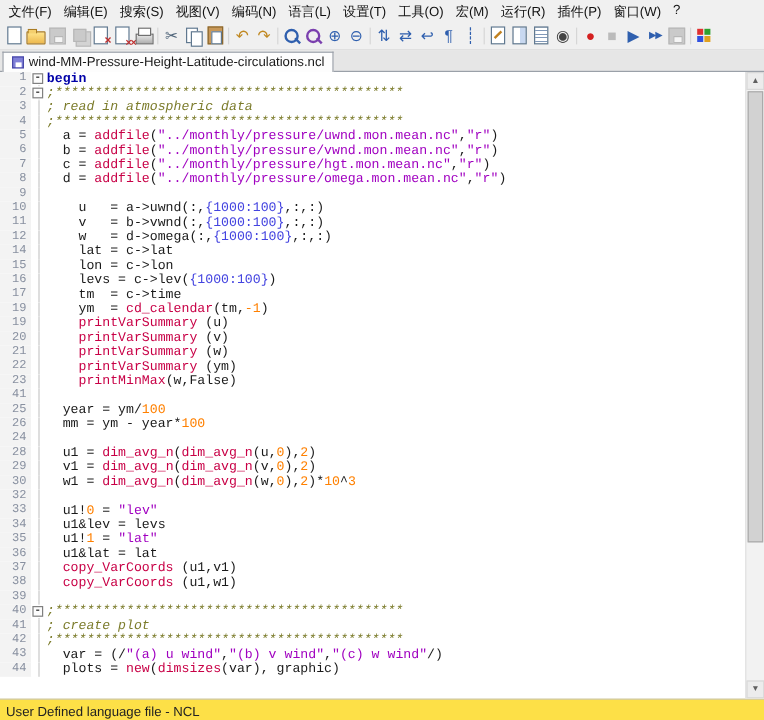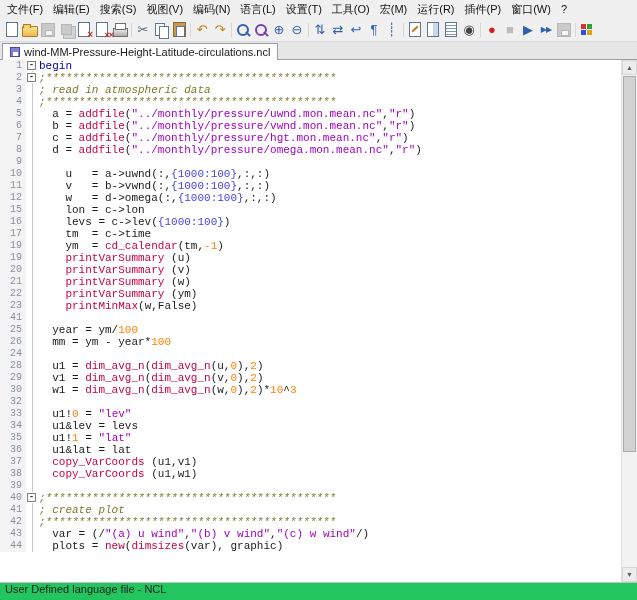--- a/index.html
+++ b/index.html
@@ -55,37 +55,37 @@
   
   .editor{flex:1 1 auto;display:flex;background:#fff;overflow:hidden;position:relative}
   .code-area{flex:1 1 auto;overflow:hidden;font-family:"Liberation Mono","DejaVu Sans Mono",monospace;font-size:11px}
   .ln-row{display:flex;height:12px;line-height:12px}
   .ln-num{flex:0 0 26px;text-align:right;padding-right:4px;color:#8890a0;background:#f3f3f3;font-size:10px;font-family:"Liberation Mono","DejaVu Sans Mono",monospace}
   .ln-fold{flex:0 0 13px;position:relative;background:#fff}
   .foldline{position:absolute;left:6px;top:0;bottom:0;width:1px;background:#c9c9c9}
   .foldline.below{top:11px}
   .foldbox{position:absolute;left:1px;top:1px;width:9px;height:9px;border:1px solid #808080;background:#fcfcfc;font:bold 9px/7px "Liberation Mono",monospace;text-align:center;color:#303030}
   .ln-text{flex:1 1 auto;white-space:pre;font-size:11px;color:#1a1a1a}
-  .tk-k{color:var(--c-k);font-weight:normal}
+  .tk-k{color:var(--c-k);font-weight:bold}
   .tk-c{color:var(--c-c);font-style:italic}
   .tk-f{color:var(--c-f)}
   .tk-s{color:var(--c-s)}
   .tk-n{color:var(--c-n)}
   .tk-r{color:var(--c-r)}
   .tk-p{color:#1a1a1a}
 
   
   .vscroll{flex:0 0 16px;background:#f2f2f2;border-left:1px solid #e0e0e0;position:relative}
   .sb-btn{position:absolute;left:0;right:0;height:15px;display:flex;align-items:center;justify-content:center;font-size:7px;color:#606060;background:#ececec;border:1px solid #d8d8d8}
   .sb-up{top:0}
   .sb-down{bottom:0}
   .sb-thumb{position:absolute;left:1px;right:1px;top:16px;height:72%;background:#d2d2d2;border:1px solid #aaa}
 
   
-  .statusbar{height:18px;flex:0 0 18px;display:flex;align-items:flex-start;background:#22c55e;border-top:1px solid #c4c4c4;font-size:11px;color:#222;padding-left:5px}
+  .statusbar{height:18px;flex:0 0 18px;display:flex;align-items:flex-end;background:#fde047;border-top:1px solid #c4c4c4;font-size:11px;color:#222;padding-left:5px}
 </style>
 </head>
 <body>
 
 <div class="app">
 
   <div class="menubar" id="menubar">
       <span class="menu-item">文件(F)</span>
       <span class="menu-item">编辑(E)</span>
       <span class="menu-item">搜索(S)</span>
@@ -231,20 +231,27 @@
           <span class="ln-text"><span class="tk-p">    v   = b-&gt;vwnd(:,</span><span class="tk-r">{1000:100}</span><span class="tk-p">,:,:)</span></span>
         </div>
         <div class="ln-row">
           <span class="ln-num">12</span>
           <span class="ln-fold">
             <span class="foldline"></span>
           </span>
           <span class="ln-text"><span class="tk-p">    w   = d-&gt;omega(:,</span><span class="tk-r">{1000:100}</span><span class="tk-p">,:,:)</span></span>
         </div>
         <div class="ln-row">
+          <span class="ln-num">14</span>
+          <span class="ln-fold">
+            <span class="foldline"></span>
+          </span>
+          <span class="ln-text"><span class="tk-p">    lat = c-&gt;lat</span></span>
+        </div>
+        <div class="ln-row">
           <span class="ln-num">15</span>
           <span class="ln-fold">
             <span class="foldline"></span>
           </span>
           <span class="ln-text"><span class="tk-p">    lon = c-&gt;lon</span></span>
         </div>
         <div class="ln-row">
           <span class="ln-num">16</span>
           <span class="ln-fold">
             <span class="foldline"></span>

